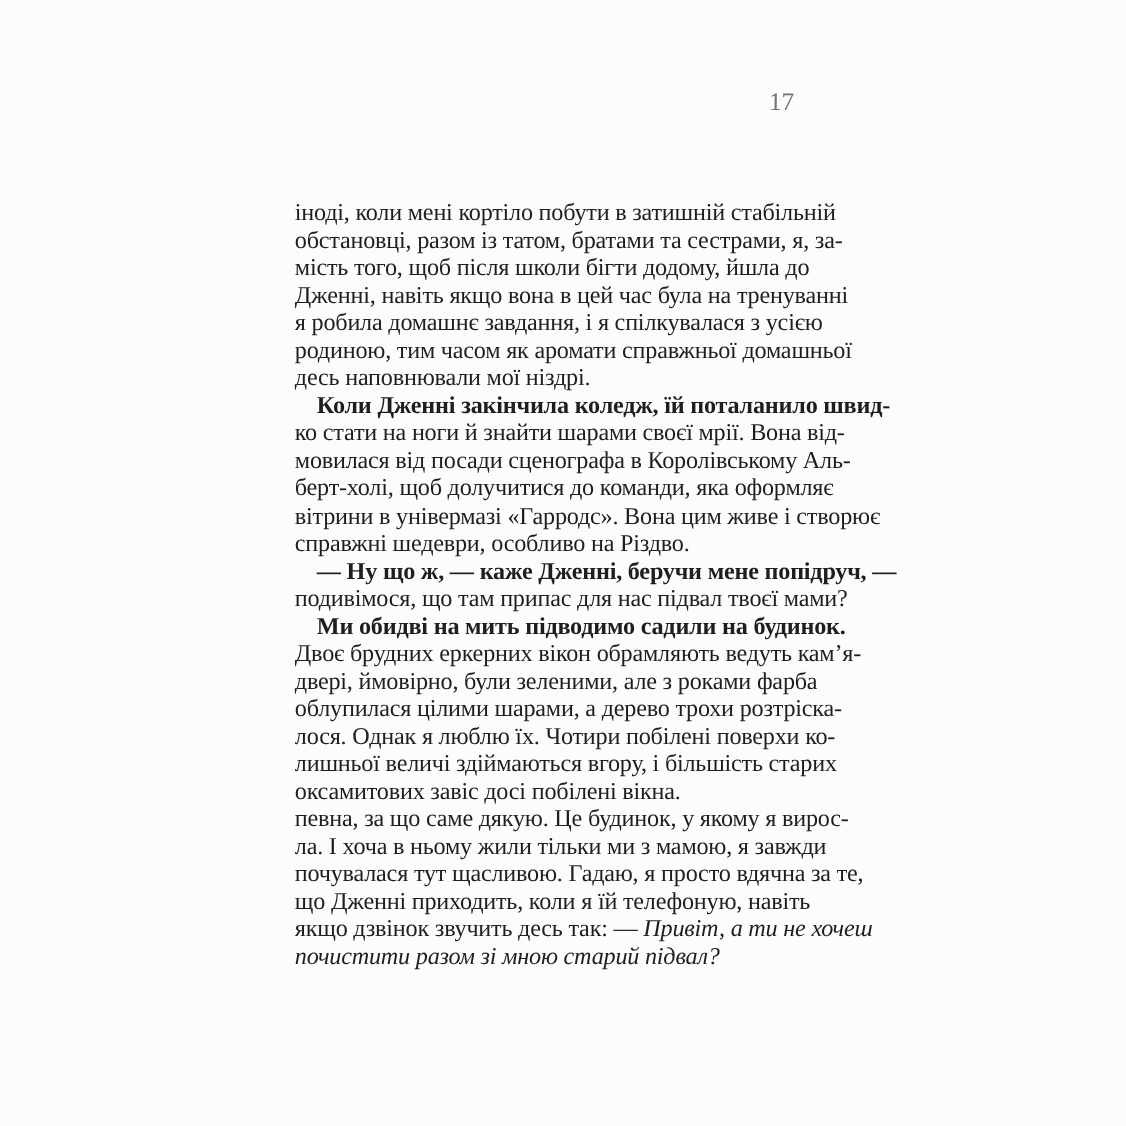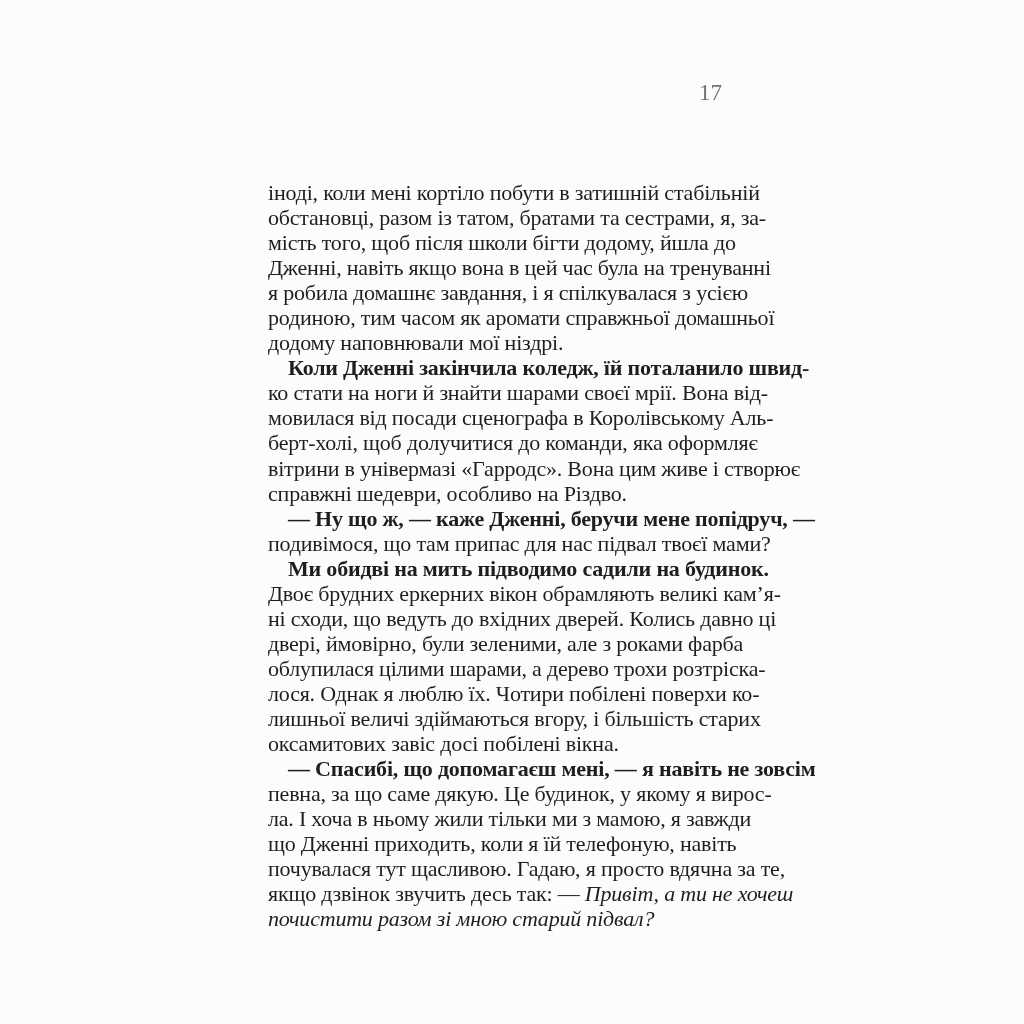--- a/index.html
+++ b/index.html
@@ -61,38 +61,36 @@
 
 <div class="book-page">
   <div class="page-number">17</div>
   <div id="text-block" class="text-block">
       <div class="line"><span class="">іноді, коли мені кортіло побути в затишній стабільній</span></div>
       <div class="line"><span class="">обстановці, разом із татом, братами та сестрами, я, за-</span></div>
       <div class="line"><span class="">мість того, щоб після школи бігти додому, йшла до</span></div>
       <div class="line"><span class="">Дженні, навіть якщо вона в цей час була на тренуванні</span></div>
       <div class="line"><span class="">я робила домашнє завдання, і я спілкувалася з усією</span></div>
       <div class="line"><span class="">родиною, тим часом як аромати справжньої домашньої</span></div>
-      <div class="line line-last"><span class="">додому наповнювали мої ніздрі.</span></div>
+      <div class="line line-last"><span class="">десь наповнювали мої ніздрі.</span></div>
       <div class="line line-indent"><span class="">Коли Дженні закінчила коледж, їй поталанило швид-</span></div>
       <div class="line"><span class="">ко стати на ноги й знайти шарами своєї мрії. Вона від-</span></div>
       <div class="line"><span class="">мовилася від посади сценографа в Королівському Аль-</span></div>
       <div class="line"><span class="">берт-холі, щоб долучитися до команди, яка оформляє</span></div>
       <div class="line"><span class="">вітрини в універмазі «Гарродс». Вона цим живе і створює</span></div>
       <div class="line line-last"><span class="">справжні шедеври, особливо на Різдво.</span></div>
       <div class="line line-indent"><span class="">— Ну що ж, — каже Дженні, беручи мене попідруч, —</span></div>
       <div class="line line-last"><span class="">подивімося, що там припас для нас підвал твоєї мами?</span></div>
       <div class="line line-indent"><span class="">Ми обидві на мить підводимо садили на будинок.</span></div>
-      <div class="line"><span class="">Двоє брудних еркерних вікон обрамляють великі кам’я-</span></div>
-      <div class="line"><span class="">ні сходи, що ведуть до вхідних дверей. Колись давно ці</span></div>
+      <div class="line"><span class="">Двоє брудних еркерних вікон обрамляють ведуть кам’я-</span></div>
       <div class="line"><span class="">двері, ймовірно, були зеленими, але з роками фарба</span></div>
       <div class="line"><span class="">облупилася цілими шарами, а дерево трохи розтріска-</span></div>
       <div class="line"><span class="">лося. Однак я люблю їх. Чотири побілені поверхи ко-</span></div>
       <div class="line"><span class="">лишньої величі здіймаються вгору, і більшість старих</span></div>
       <div class="line line-last"><span class="">оксамитових завіс досі побілені вікна.</span></div>
-      <div class="line line-indent"><span class="">— Спасибі, що допомагаєш мені, — я навіть не зовсім</span></div>
       <div class="line"><span class="">певна, за що саме дякую. Це будинок, у якому я вирос-</span></div>
       <div class="line"><span class="">ла. І хоча в ньому жили тільки ми з мамою, я завжди</span></div>
+      <div class="line"><span class="">почувалася тут щасливою. Гадаю, я просто вдячна за те,</span></div>
       <div class="line"><span class="">що Дженні приходить, коли я їй телефоную, навіть</span></div>
-      <div class="line"><span class="">почувалася тут щасливою. Гадаю, я просто вдячна за те,</span></div>
       <div class="line"><span class="">якщо дзвінок звучить десь так: — </span><span class="seg-italic">Привіт, а ти не хочеш</span></div>
       <div class="line line-last"><span class="seg-italic">почистити разом зі мною старий підвал?</span></div>
     </div>
 </div>
 
 </body></html>

